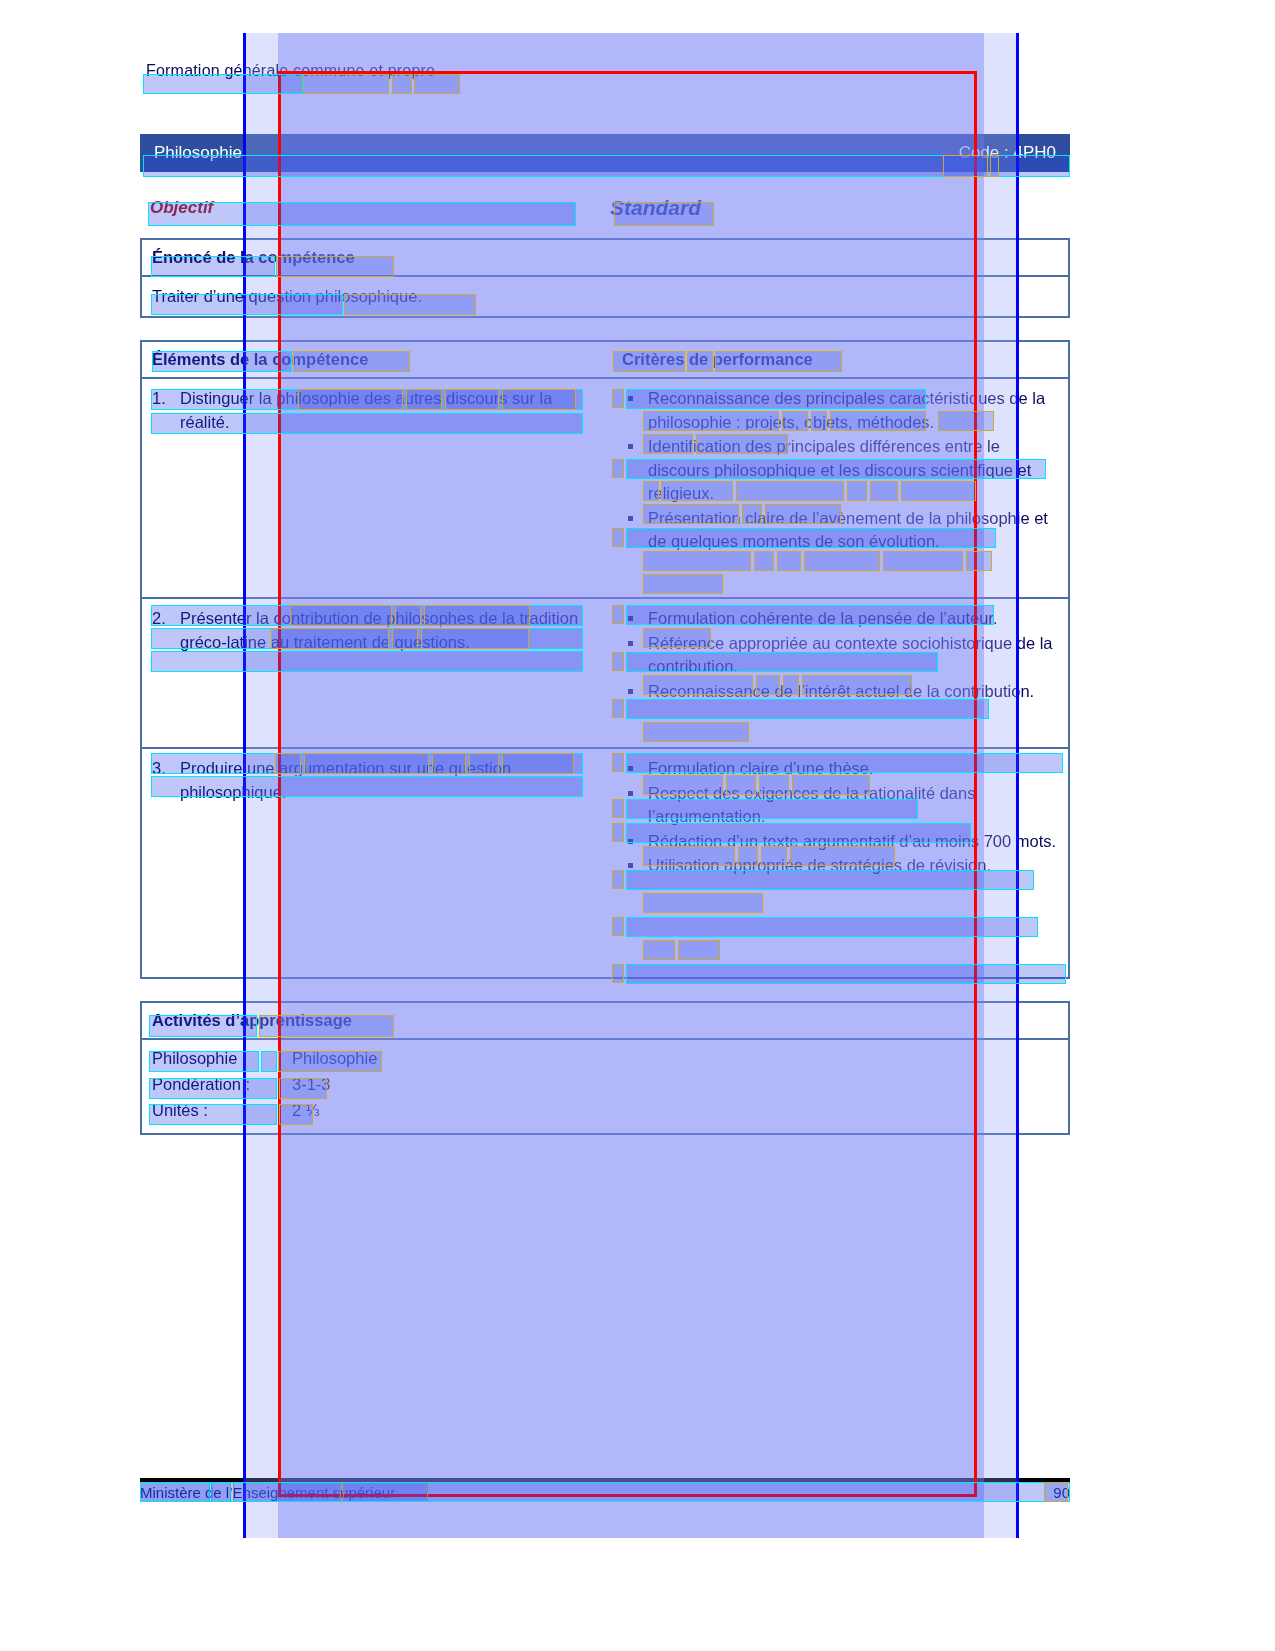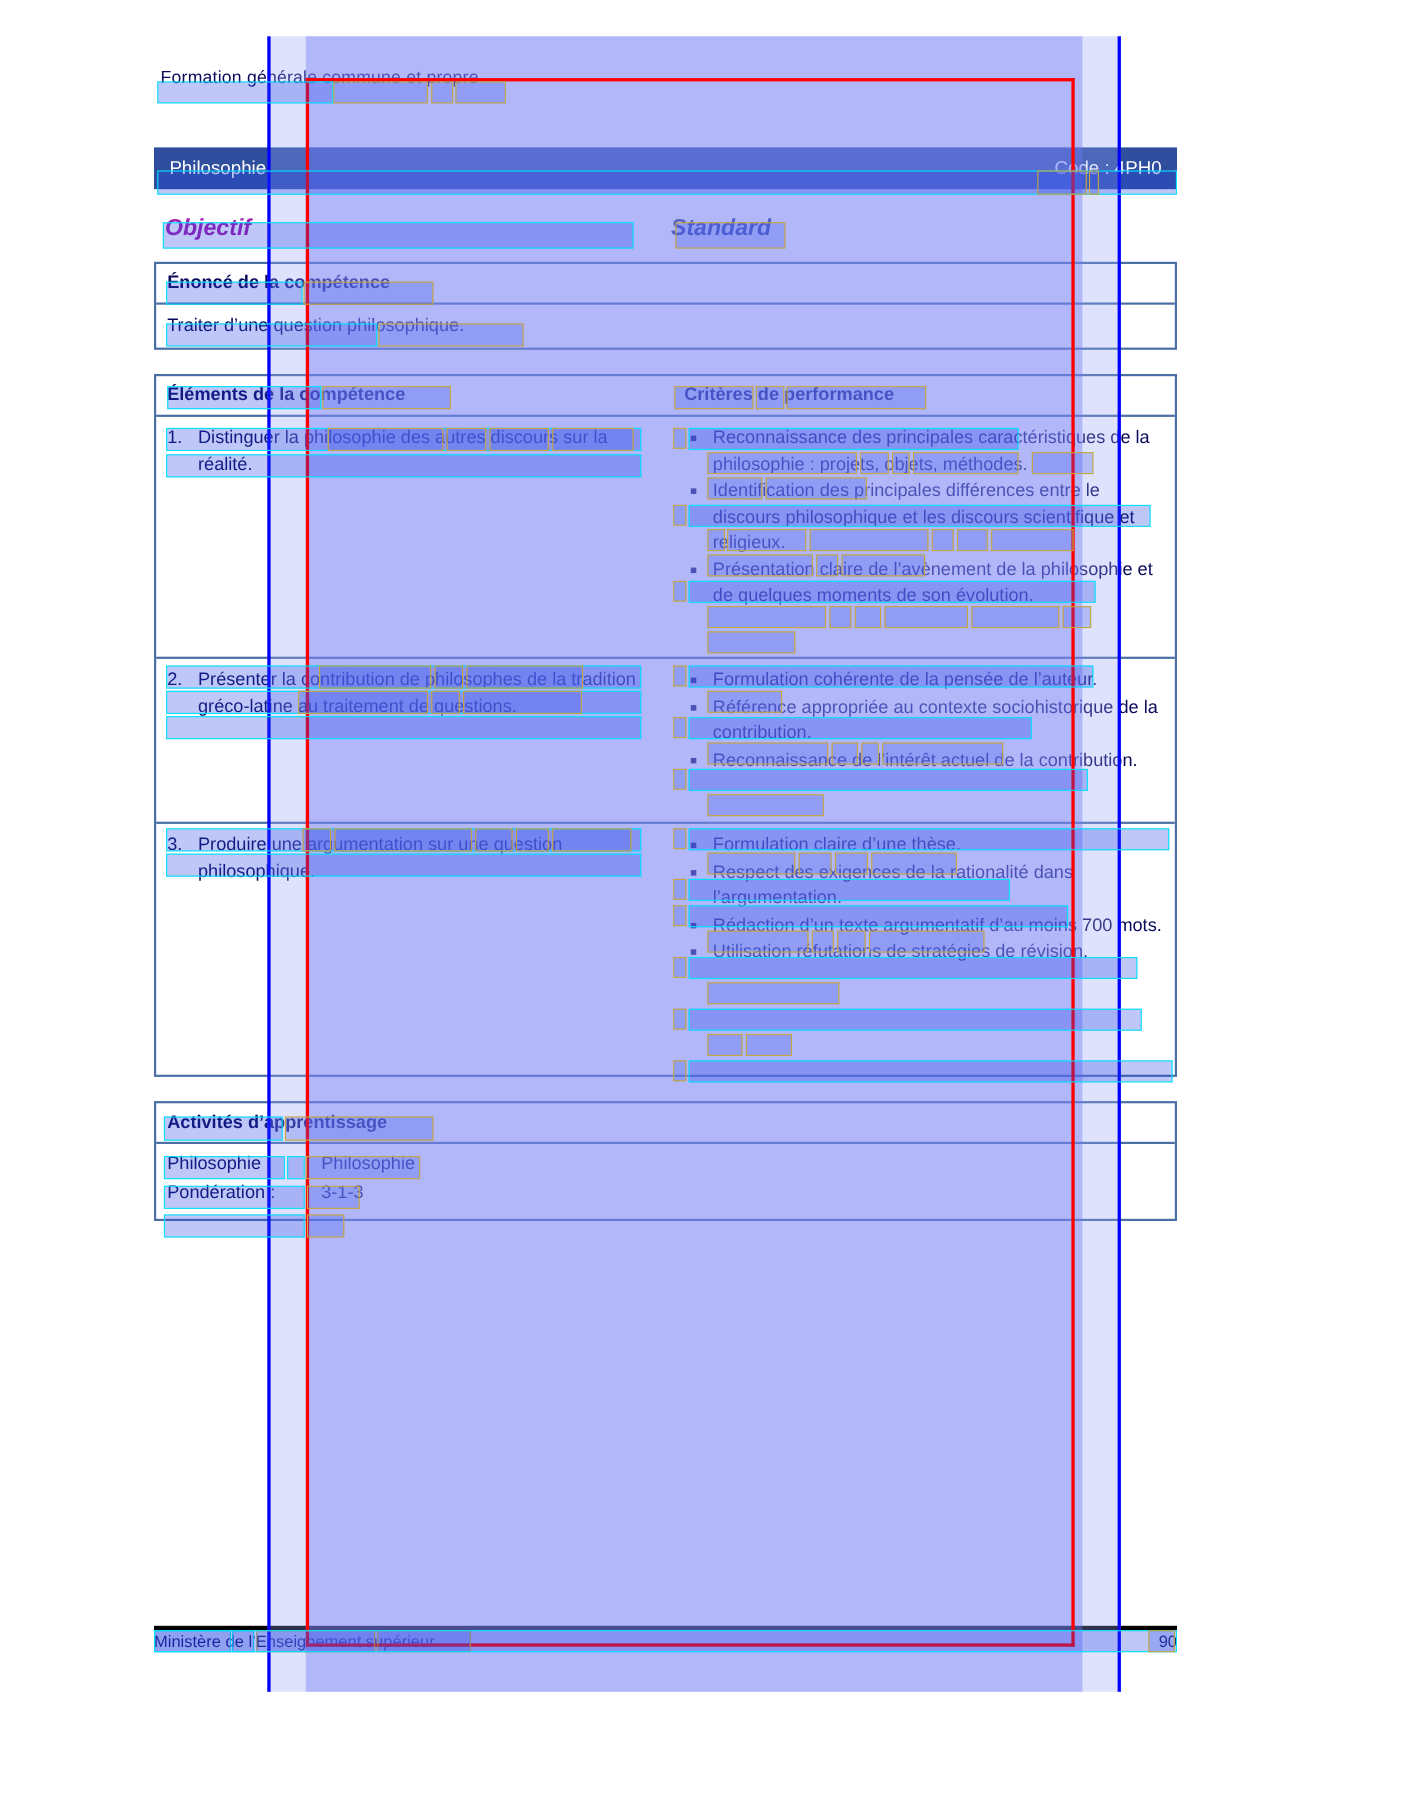--- a/index.html
+++ b/index.html
@@ -26,21 +26,21 @@
     padding:0 14px;box-sizing:border-box;
   }
   .titlebar .t-left{color:#ffffff;font-size:17px;font-weight:400;}
   .titlebar .t-right{color:#ffffff;font-size:17px;font-weight:400;}
 
   
   .objstd{
     margin-top:18px;height:36px;display:flex;align-items:center;
   }
   .objstd .o{
-    font-style:italic;font-weight:bold;font-size:21px;color:#a21caf;
+    font-style:italic;font-weight:bold;font-size:17px;color:#b91c1c;
     width:470px;padding-left:10px;box-sizing:border-box;
   }
   .objstd .s{
     font-style:italic;font-weight:bold;font-size:21px;color:#1c2f8f;
   }
 
   
   .tbl{
     margin-top:12px;border:2px solid #4a6fa5;box-sizing:border-box;width:930px;
   }
@@ -184,21 +184,21 @@
           <div class="numitem">
             <span class="n">3.</span>
             <span class="txt">Produire une argumentation sur une question philosophique.</span>
           </div>
         </div>
         <div class="cell cellB">
           <ul class="crit">
             <li>Formulation claire d’une thèse.</li>
             <li>Respect des exigences de la rationalité dans l’argumentation.</li>
             <li>Rédaction d’un texte argumentatif d’au moins 700 mots.</li>
-            <li>Utilisation réfutations de stratégies de révision.</li>
+            <li>Utilisation appropriée de stratégies de révision.</li>
           </ul>
         </div>
       </div>
     </div>
 
     
     <div class="tbl" style="margin-top:22px;">
       <div class="row">
         <div class="cell" style="width:930px;">
           <span class="hd">Activités d’apprentissage</span>
@@ -208,20 +208,25 @@
         <div class="cell" style="width:930px;padding-top:6px;padding-bottom:10px;">
           <div class="act-defrow">
             <span class="k">Philosophie :</span>
             <span class="sep"></span>
             <span>Philosophie</span>
           </div>
           <div class="act-defrow">
             <span class="k">Pondération :</span>
             <span class="sep"></span>
             <span>3-1-3</span>
+          </div>
+          <div class="act-defrow">
+            <span class="k">Unités :</span>
+            <span class="sep"></span>
+            <span>2 ⅓</span>
           </div>
         </div>
       </div>
     </div>
 
   </div>
 
   <div id="footrule"></div>
   <div id="footer">
     <span>Ministère de l’Enseignement supérieur</span>

